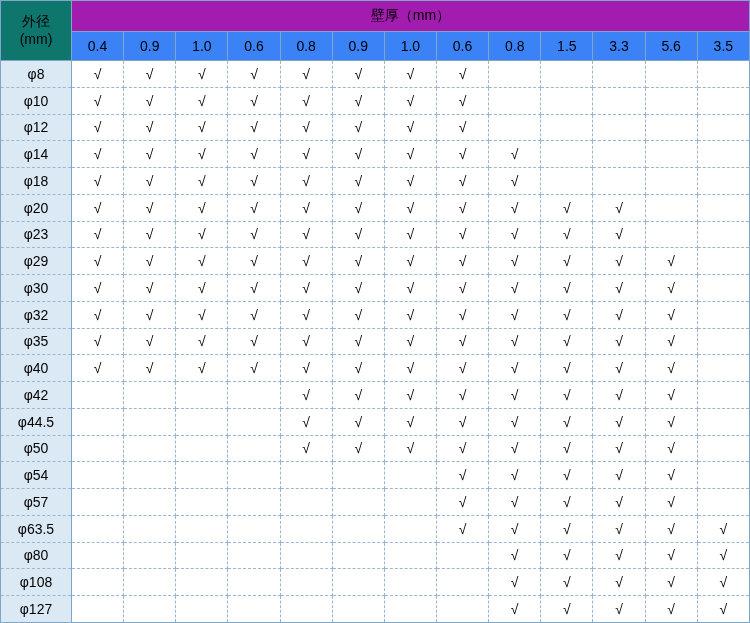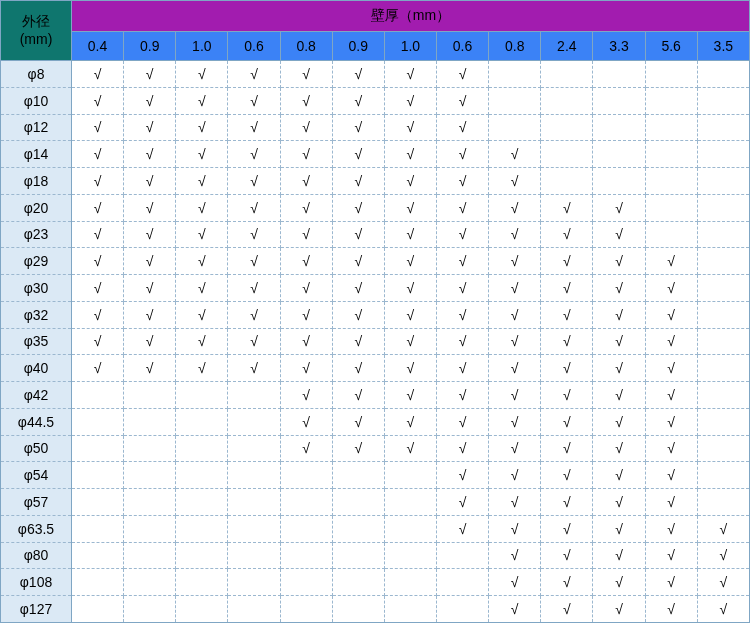--- a/index.html
+++ b/index.html
@@ -95,21 +95,21 @@
     <tr id="thickness-row">
         <th class="hdr-sub">0.4</th>
         <th class="hdr-sub">0.9</th>
         <th class="hdr-sub">1.0</th>
         <th class="hdr-sub">0.6</th>
         <th class="hdr-sub">0.8</th>
         <th class="hdr-sub">0.9</th>
         <th class="hdr-sub">1.0</th>
         <th class="hdr-sub">0.6</th>
         <th class="hdr-sub">0.8</th>
-        <th class="hdr-sub">2.4</th>
+        <th class="hdr-sub">1.5</th>
         <th class="hdr-sub">3.3</th>
         <th class="hdr-sub">5.6</th>
         <th class="hdr-sub">3.5</th>
       </tr>
   </thead>
   <tbody id="table-body">
       <tr>
         <td class="row-head">φ8</td>
         <td class="cell"><span class="check">√</span></td>
         <td class="cell"><span class="check">√</span></td>

